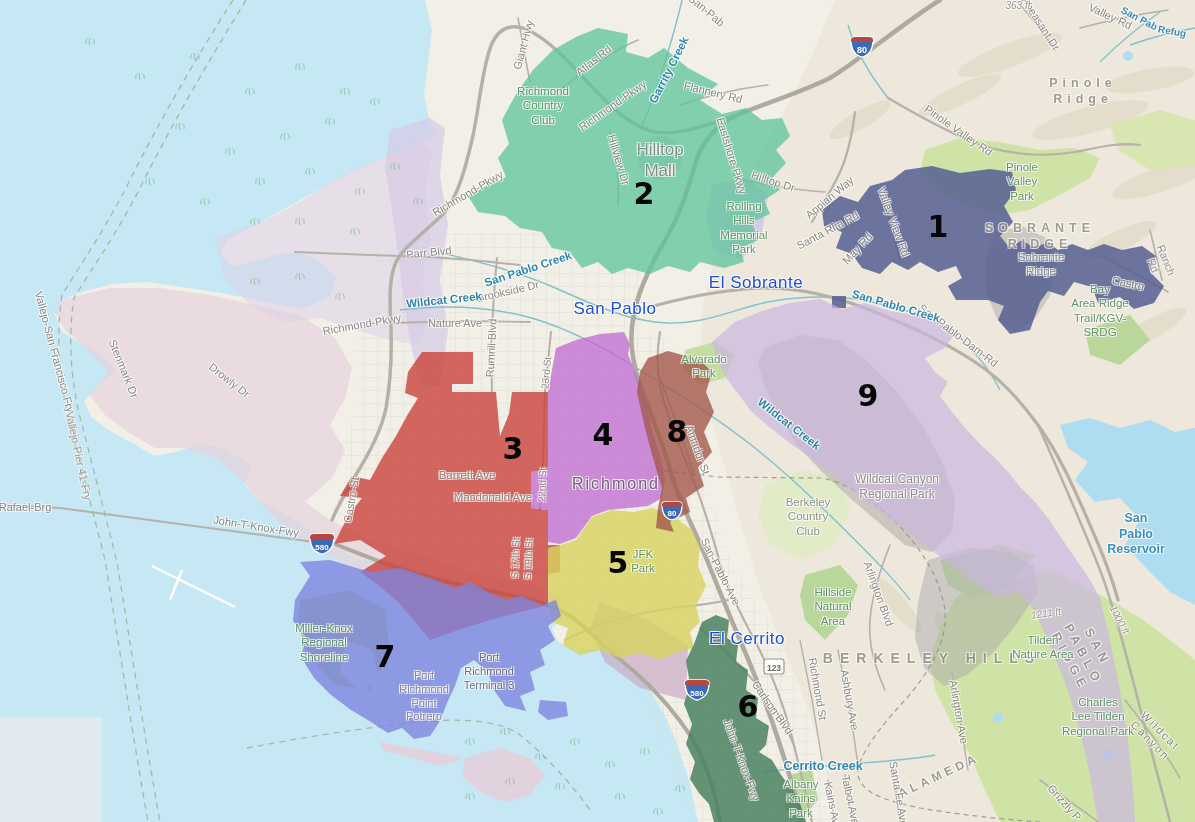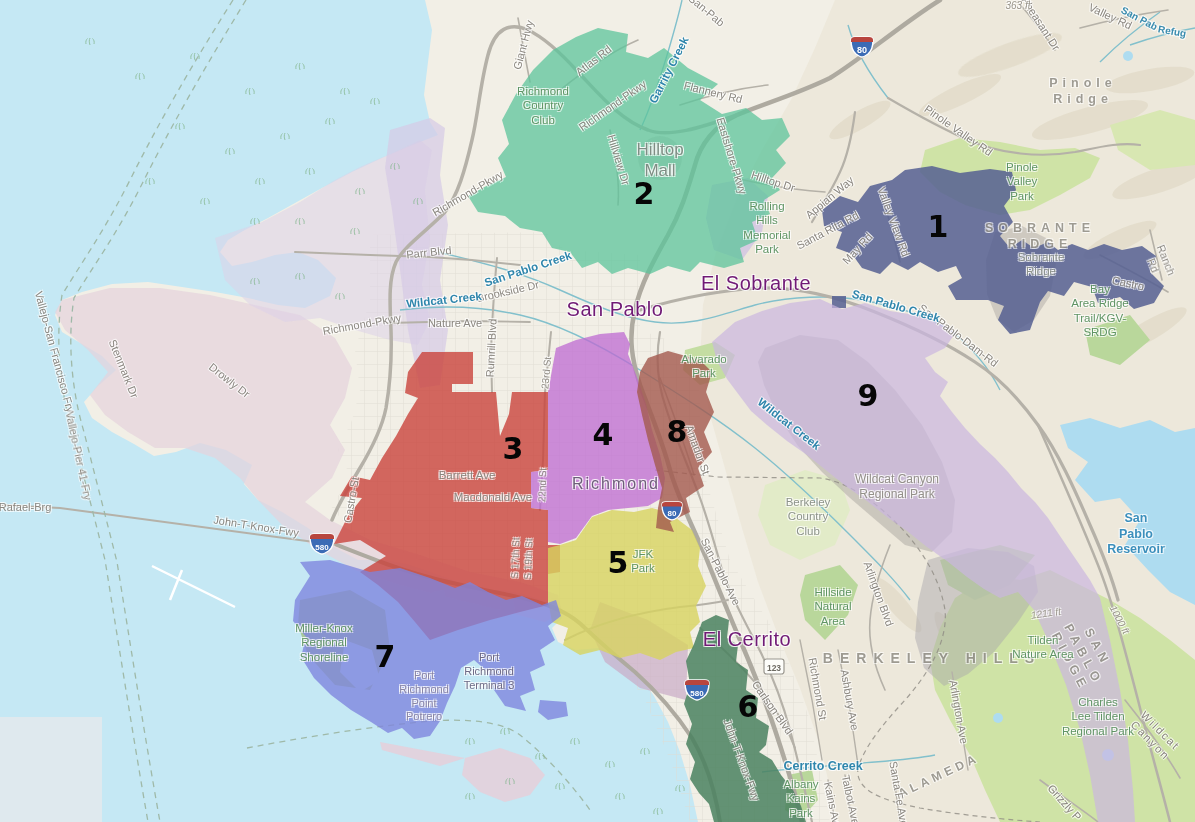--- a/index.html
+++ b/index.html
@@ -3,21 +3,21 @@
 <meta charset="utf-8">
 <style>
   html,body{margin:0;padding:0;background:#777;}
   .stage{position:relative;width:1195px;height:822px;overflow:hidden;
          font-family:"Liberation Sans",sans-serif;background:#c5e8f4;}
   .stage svg{position:absolute;left:0;top:0;}
   .lbl{position:absolute;white-space:pre-line;text-align:center;line-height:1.25;
        transform:translate(-50%,-50%);pointer-events:none;
        text-shadow:-1px -1px 0 rgba(255,255,255,.7),1px -1px 0 rgba(255,255,255,.7),
                    -1px 1px 0 rgba(255,255,255,.7),1px 1px 0 rgba(255,255,255,.7);}
-  .city{font-size:20px;color:#701a75;letter-spacing:.5px;}
+  .city{font-size:17px;color:#1d4ed8;letter-spacing:.5px;}
   .city-muted{font-size:16px;color:#6d5d79;letter-spacing:2px;}
   .road{font-size:11px;color:#8b8780;}
   .road-sm{font-size:10px;color:#908c85;}
   .creek{font-size:11.5px;color:#2f86ac;font-weight:bold;}
   .creek-sm{font-size:10px;color:#3a8cae;font-weight:bold;}
   .park{font-size:11.5px;color:#5f9464;}
   .park-gray{font-size:11.5px;color:#8d938b;}
   .place{font-size:17px;color:#7e8e84;}
   .gray-place{font-size:11px;color:#8a86a5;}
   .gray-place2{font-size:11px;color:#6f6b86;}
@@ -261,21 +261,21 @@
 <div class="lbl phys phys-big" style="left:932px;top:659px">BERKELEY HILLS</div>
 <div class="lbl phys" style="left:1083px;top:655px;transform:translate(-50%,-50%) rotate(62deg)">SAN PABLO RIDGE</div>
 <div class="lbl phys" style="left:939px;top:776px;transform:translate(-50%,-50%) rotate(-25deg);font-size:12px;letter-spacing:4px">ALAMEDA</div>
 
 <div class="lbl park" style="left:1022px;top:182px">Pinole
 Valley
 Park</div>
 <div class="lbl park" style="left:543px;top:106px">Richmond
 Country
 Club</div>
-<div class="lbl park" style="left:767px;top:228px">Rolling
+<div class="lbl park" style="left:744px;top:228px">Rolling
 Hills
 Memorial
 Park</div>
 <div class="lbl park" style="left:704px;top:366px">Alvarado
 Park</div>
 <div class="lbl park" style="left:833px;top:607px">Hillside
 Natural
 Area</div>
 <div class="lbl park" style="left:1043px;top:647px">Tilden
 Nature Area</div>

